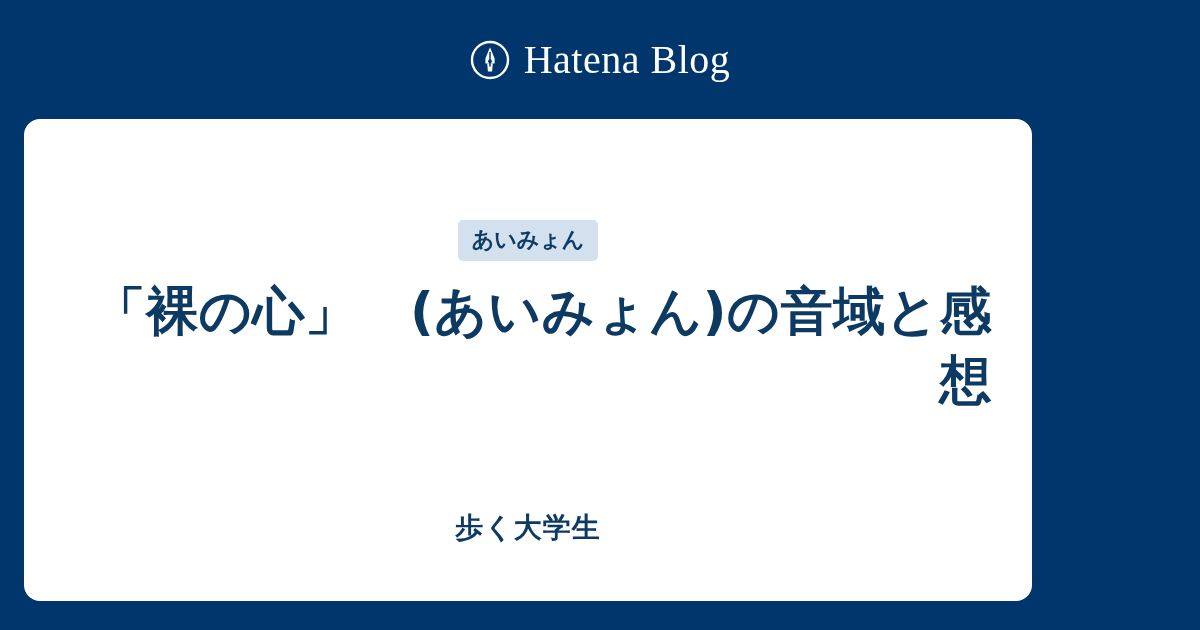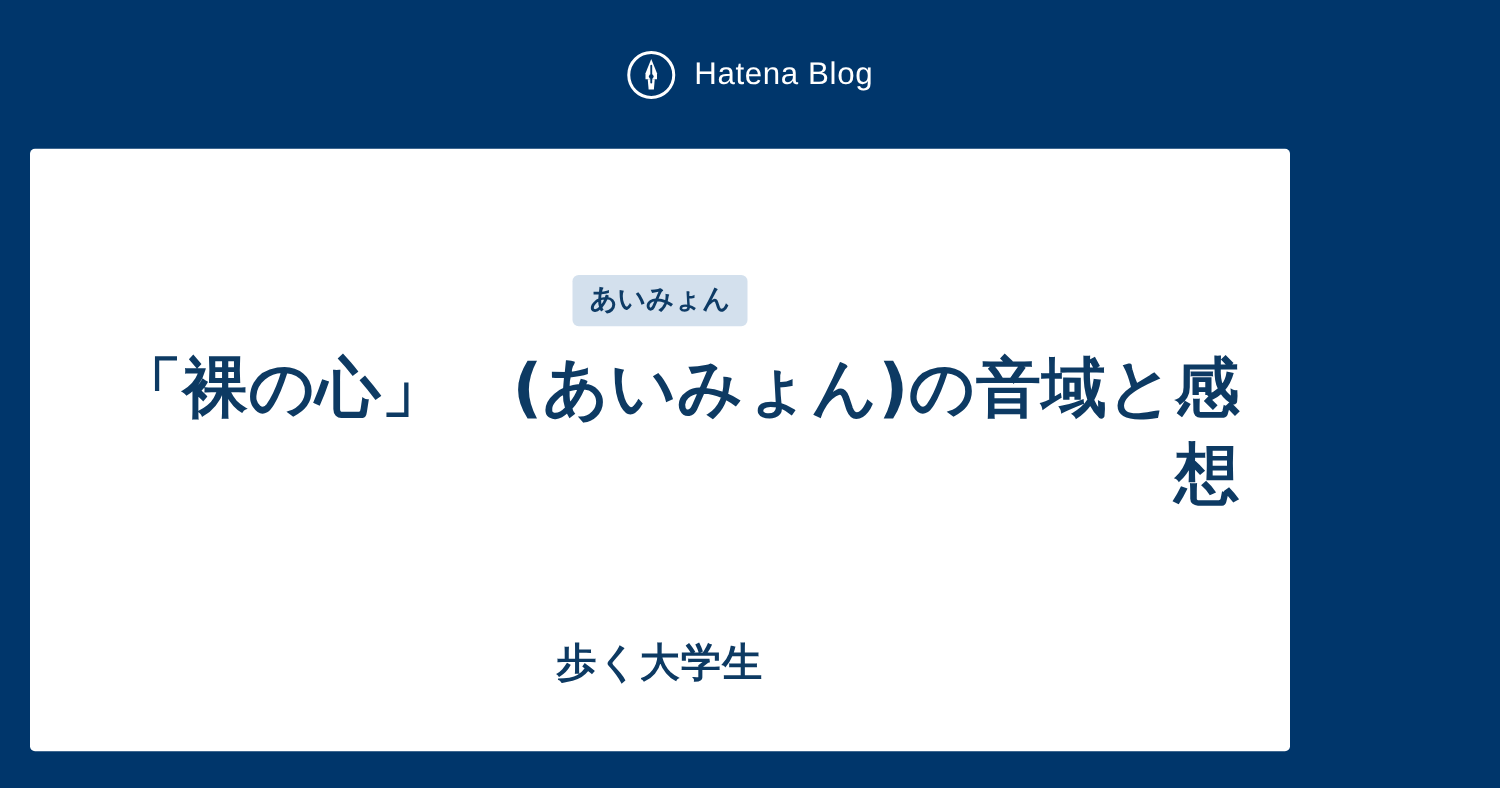--- a/index.html
+++ b/index.html
@@ -47,37 +47,37 @@
     flex: 0 0 auto;
     margin-top: 1px;
   }
   .brand-logo-icon svg {
     display: block;
     width: 40px;
     height: 40px;
   }
   .brand-wordmark {
     color: #ffffff;
-    font-size: 25px;
+    font-size: 40px;
     font-weight: 300;
     letter-spacing: 0.5px;
     line-height: 1;
-    font-family: Liberation Sans, sans-serif;
+    font-family: Liberation Serif, serif;
     white-space: nowrap;
   }
 
   
   .entry-card {
     position: absolute;
     left: 24px;
     top: 119px;
     width: 1008px;
     height: 482px;
     background: #ffffff;
-    border-radius: 4px;
+    border-radius: 16px;
     box-sizing: border-box;
     display: flex;
     flex-direction: column;
     align-items: center;
     overflow: hidden;
   }
 
   
   .category-badge-row {
     position: absolute;
@@ -125,21 +125,21 @@
     top: 392px;
     left: 0;
     width: 100%;
     display: flex;
     justify-content: center;
     padding: 0 40px;
     box-sizing: border-box;
   }
   .blog-name {
     color: #0d3a63;
-    font-size: 32px;
+    font-size: 28px;
     font-weight: 700;
     line-height: 1.2;
     letter-spacing: 1px;
     text-align: center;
     font-family: "DejaVu Sans", "Liberation Sans", sans-serif;
   }
 </style>
 </head>
 <body>
 

